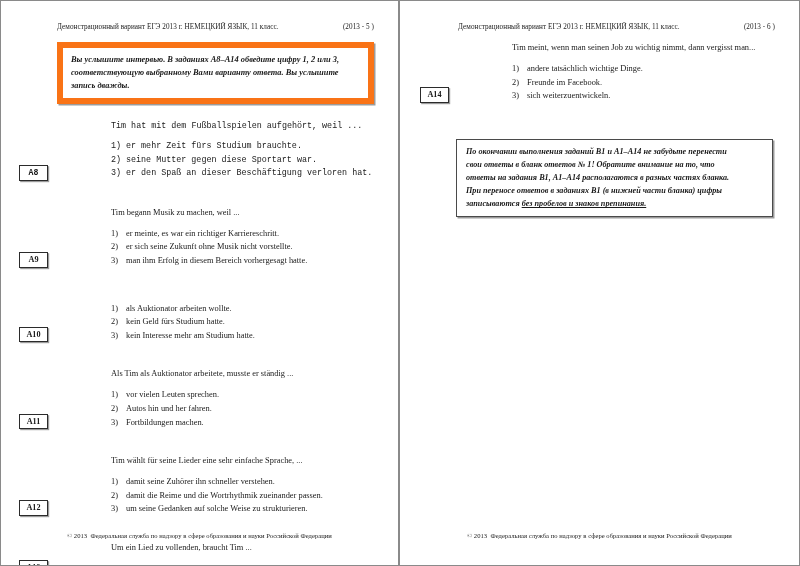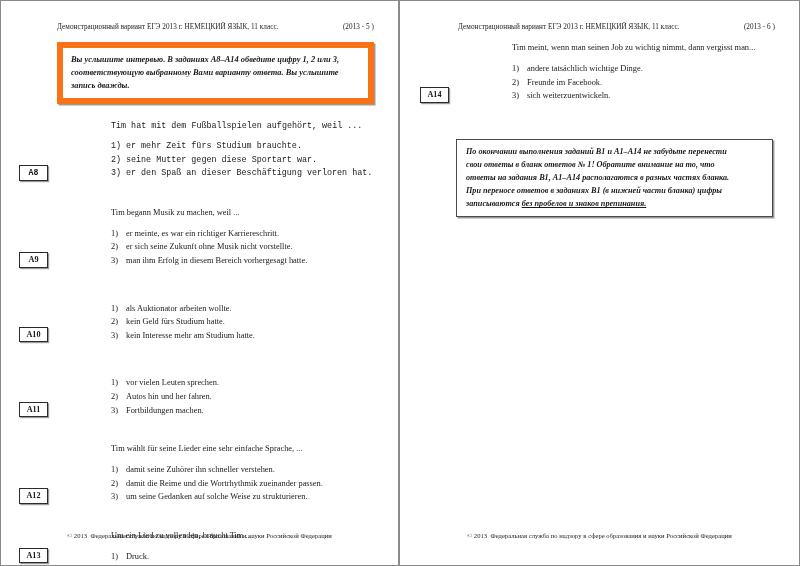--- a/index.html
+++ b/index.html
@@ -218,20 +218,21 @@
               <span class="opt-num">3)</span>
               <span class="opt-text">kein Interesse mehr am Studium hatte.</span>
             </li>
         </ul>
       </div>
     </div>
 
     <div class="task gap-std">
       <div class="task-code">A11</div>
       <div class="task-body">
+        <p class="stem">Als Tim als Auktionator arbeitete, musste er ständig ...</p>
         <ul class="options">
           <li>
               <span class="opt-num">1)</span>
               <span class="opt-text">vor vielen Leuten sprechen.</span>
             </li>
           <li>
               <span class="opt-num">2)</span>
               <span class="opt-text">Autos hin und her fahren.</span>
             </li>
           <li>

